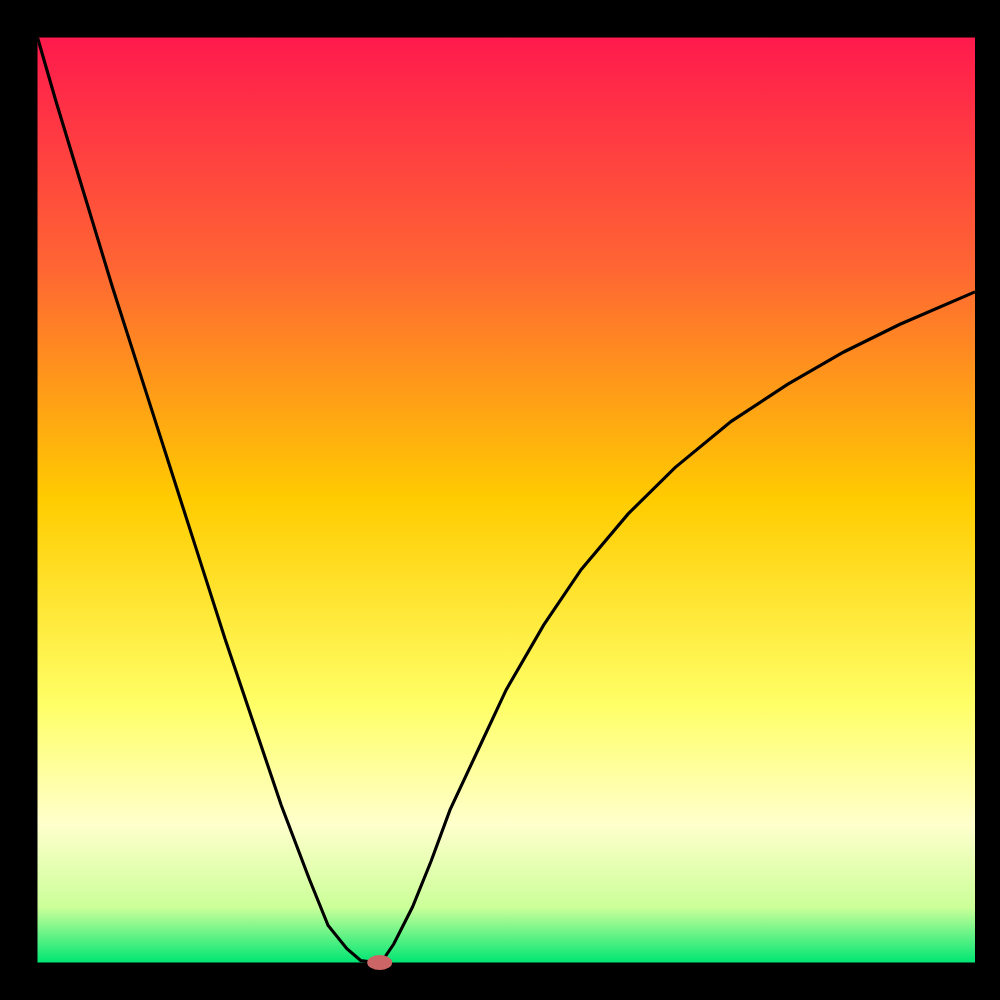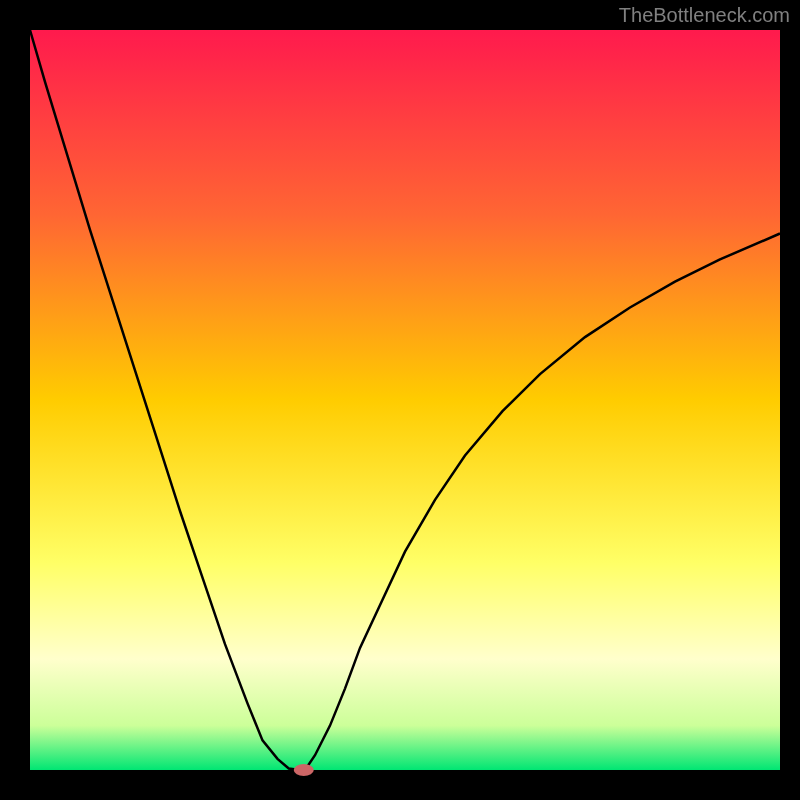--- a/index.html
+++ b/index.html
@@ -43,15 +43,14 @@
           <stop offset="85%" stop-color="#ffffcc"></stop>
           <stop offset="94%" stop-color="#ccff99"></stop>
           <stop offset="100%" stop-color="#00e673"></stop>
         </linearGradient>
   </defs>
   <rect id="plot-bg" fill="url(#bg-grad)" x="30" y="30" width="750" height="740"></rect>
   <path id="curve" fill="none" stroke="#000000" stroke-width="2.5" d="M30.00 30.00 L45.00 81.80 L67.50 155.80 L90.00 229.80 L112.50 300.10 L135.00 370.40 L157.50 440.70 L180.00 511.00 L202.50 577.60 L225.00 644.20 L247.50 703.40 L262.50 740.40 L277.50 758.90 L288.75 768.52 L300.00 770.00 L307.50 766.30 L315.00 755.20 L330.00 725.60 L345.00 688.60 L360.00 647.90 L382.50 599.80 L405.00 551.70 L435.00 499.90 L465.00 455.50 L502.50 411.10 L540.00 374.10 L585.00 337.10 L630.00 307.50 L675.00 281.60 L720.00 259.40 L780.00 233.50 "></path>
   <ellipse id="marker" cx="303.75" cy="770" rx="10" ry="6" fill="#cc6666"></ellipse>
 </svg>
 
-<div class="watermark">TheBottleneck.com</div>
 
 </div>
 
 </body></html>

